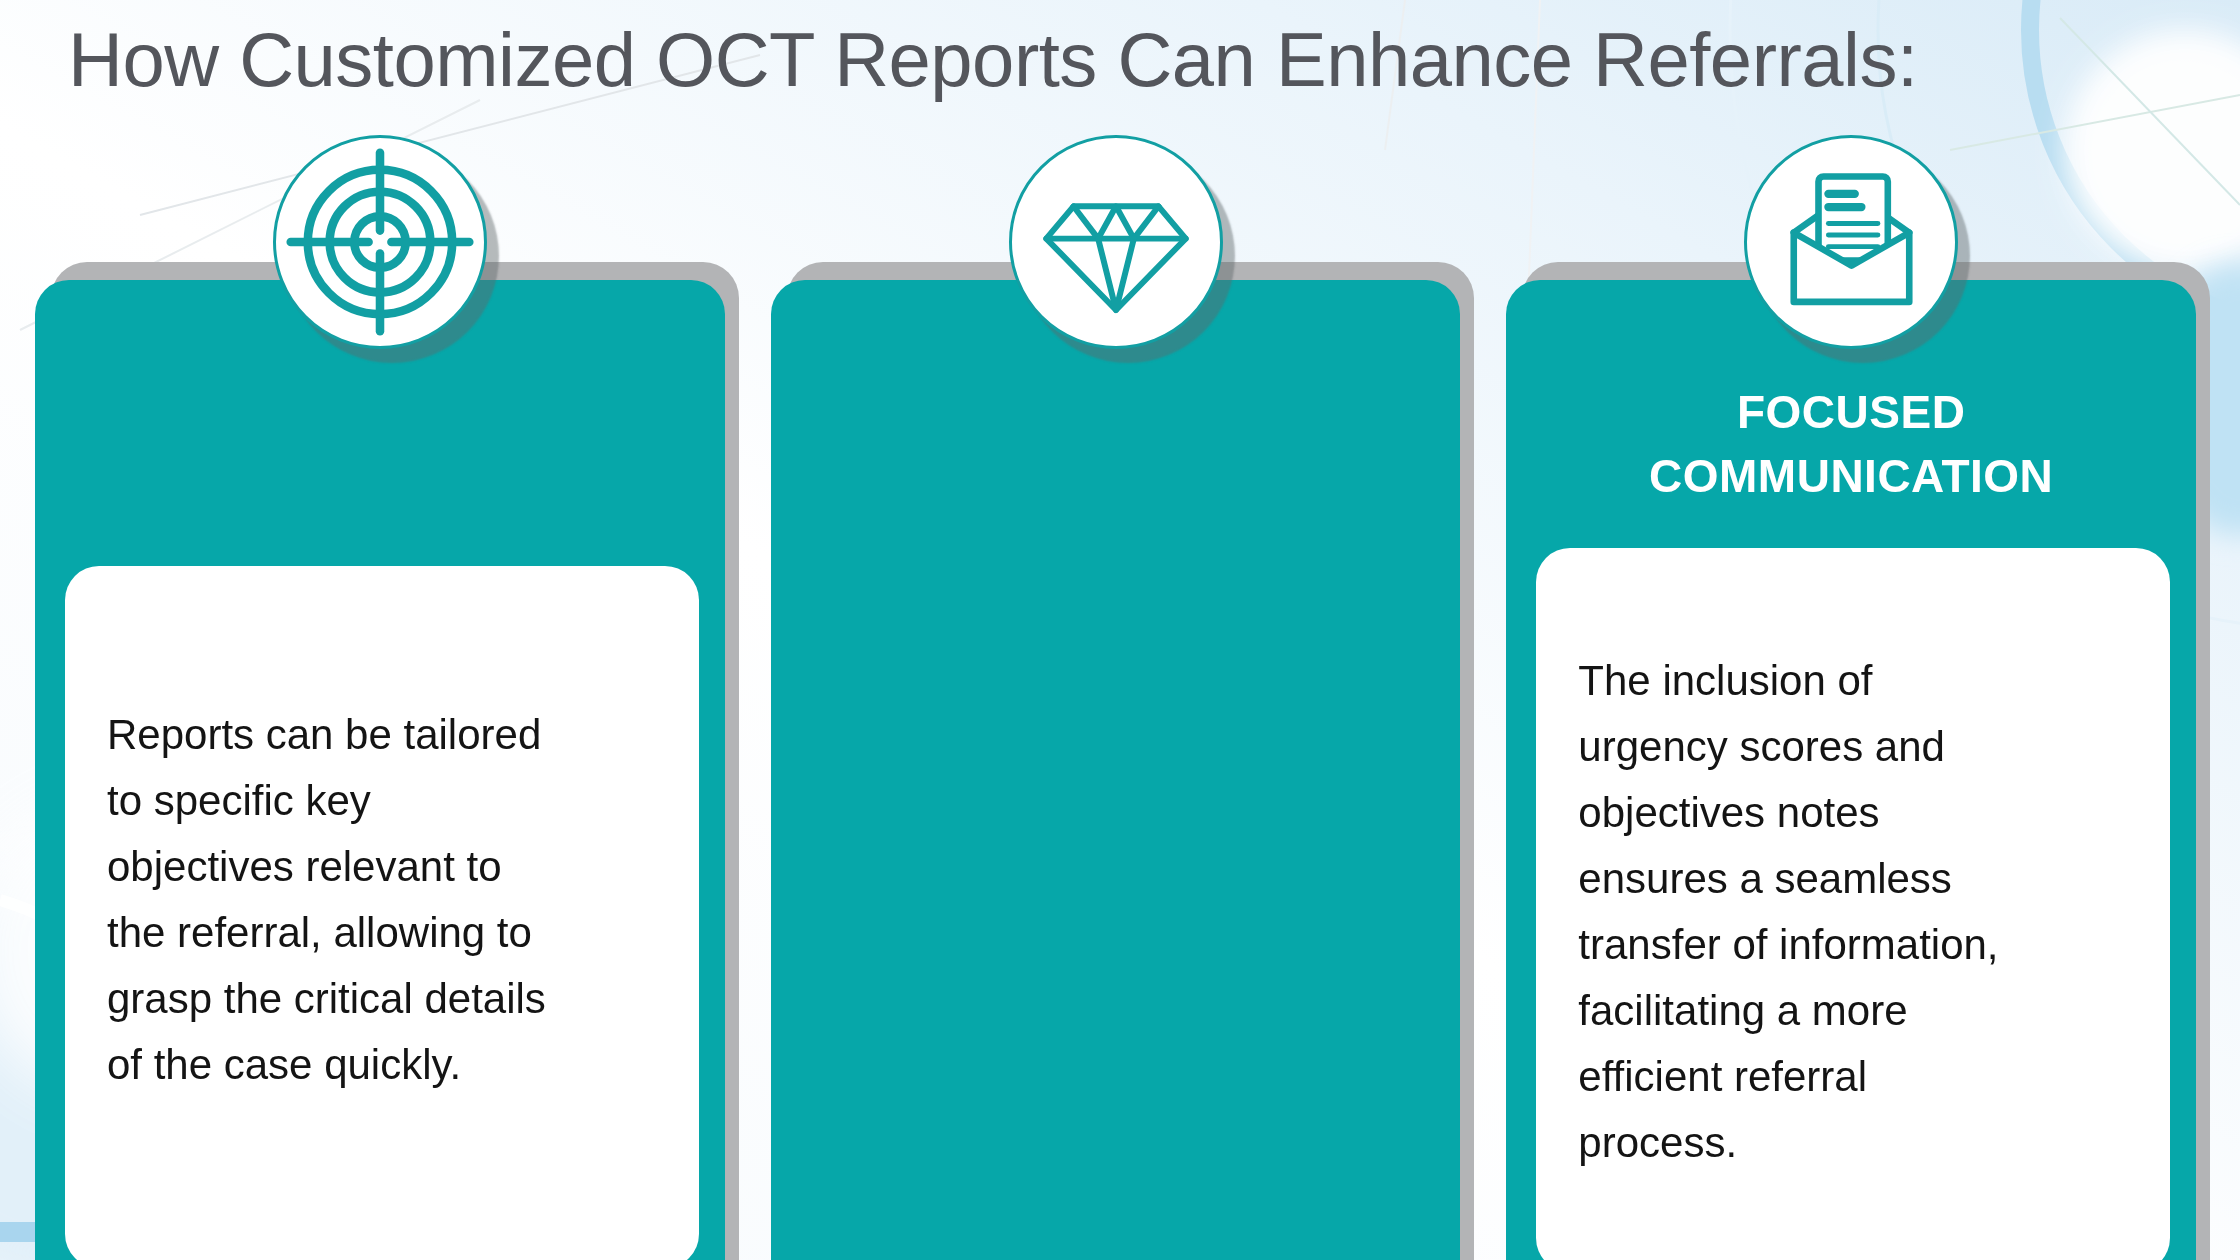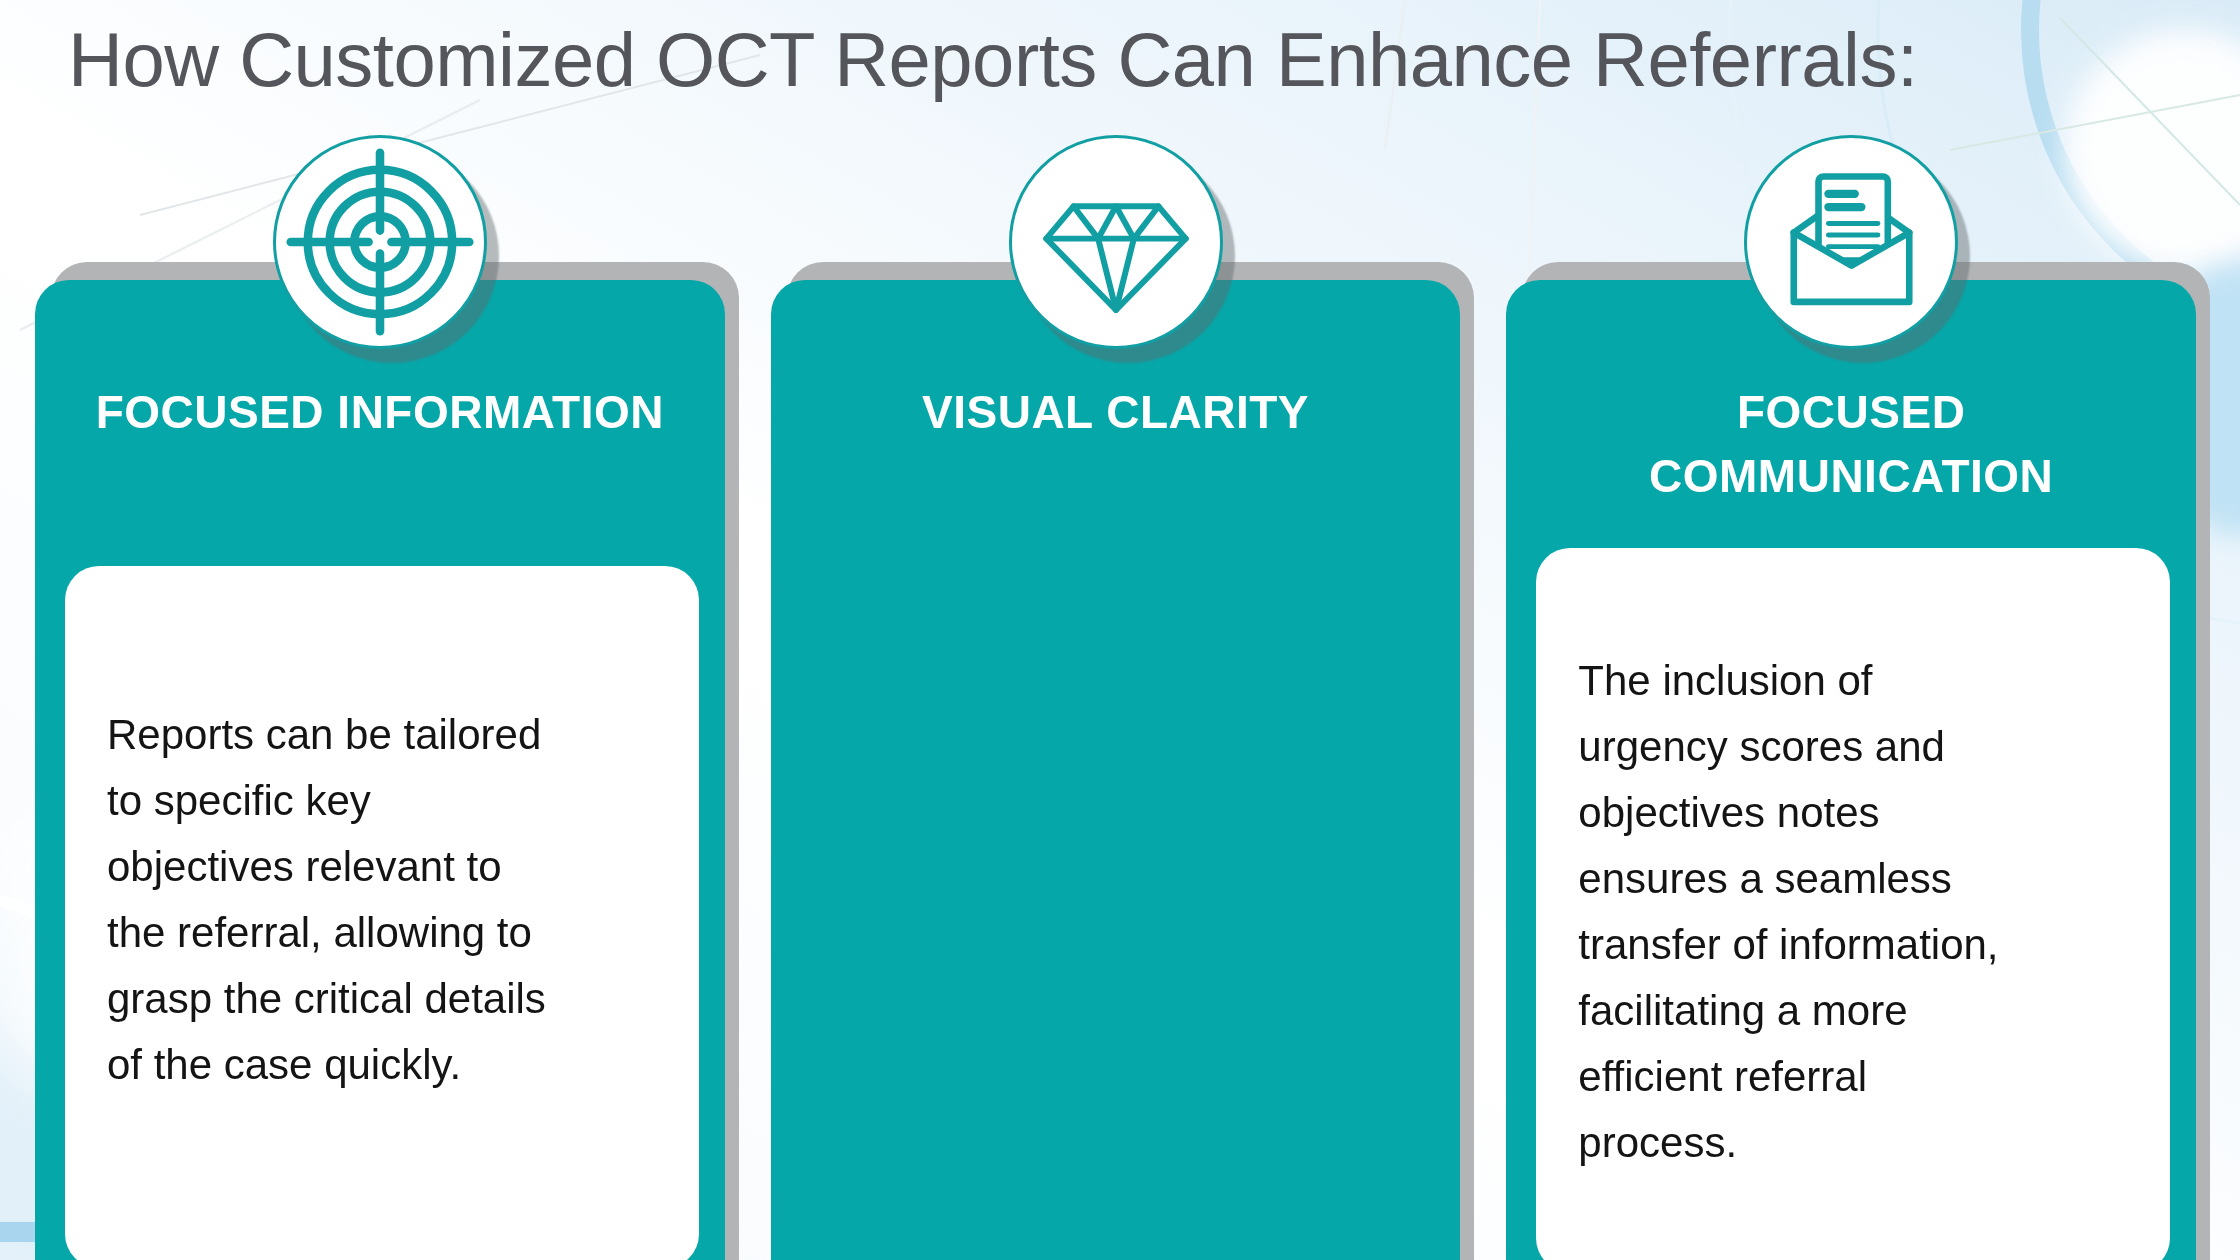--- a/index.html
+++ b/index.html
@@ -113,21 +113,20 @@
             <circle cx="100" cy="100" r="27"></circle>
             <circle cx="100" cy="100" r="53"></circle>
             <circle cx="100" cy="100" r="76"></circle>
             <path d="M100,6 L100,88"></path>
             <path d="M100,112 L100,194"></path>
             <path d="M6,100 L88,100"></path>
             <path d="M112,100 L194,100"></path>
           </g>
         </svg>
       </div>
-      <div class="card-heading">FOCUSED INFORMATION</div>
       <div class="card-panel">
         <p class="card-body-text">Reports can be tailored
 to specific key
 objectives relevant to
 the referral, allowing to
 grasp the critical details
 of the case quickly.</p>
       </div>
     </div>
 
@@ -137,21 +136,20 @@
       <div class="icon-circle">
         <svg width="170" height="170" viewBox="0 0 200 200" aria-hidden="true">
           <g fill="none" stroke="currentColor" stroke-width="7" stroke-linejoin="round" stroke-linecap="round">
             <path d="M50,58 L150,58 L182,96 L100,180 L18,96 Z"></path>
             <path d="M18,96 L182,96"></path>
             <path d="M50,58 L79,96 L100,58 L121,96 L150,58"></path>
             <path d="M79,96 L100,180 L121,96"></path>
           </g>
         </svg>
       </div>
-      <div class="card-heading">VISUAL CLARITY</div>
     </div>
 
     <div class="card c3">
       <div class="card-shadow"></div>
       <div class="card-surface"></div>
       <div class="icon-circle">
         <svg width="165" height="165" viewBox="0 0 200 200" aria-hidden="true">
           <g fill="none" stroke="currentColor" stroke-width="8" stroke-linejoin="round" stroke-linecap="round">
             <path d="M30,88 L84,50"></path>
             <path d="M170,88 L116,50"></path>

